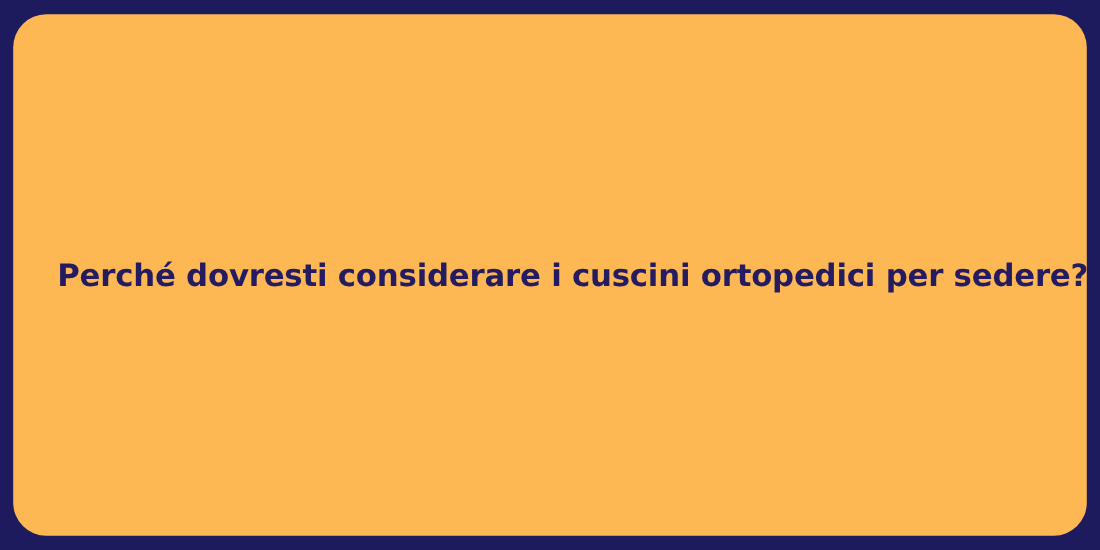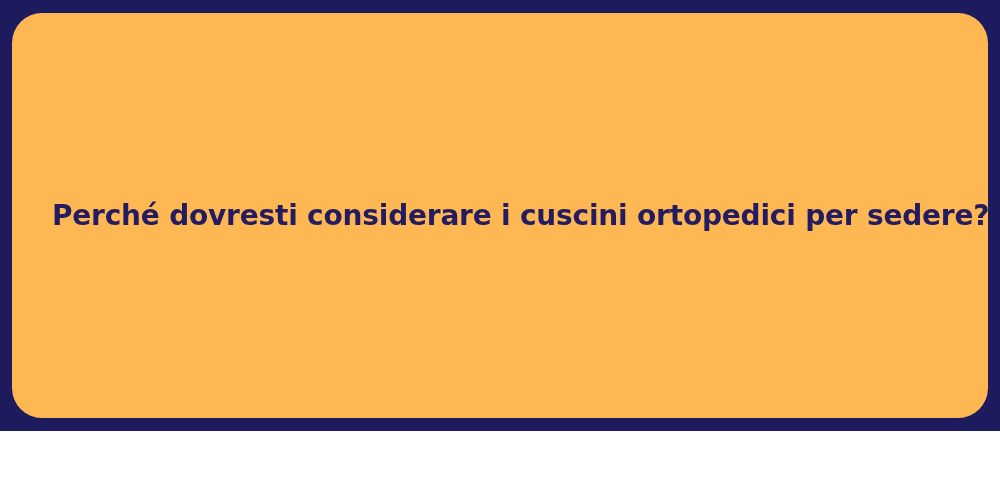--- a/index.html
+++ b/index.html
@@ -13,21 +13,21 @@
     height: 500px;
     overflow: hidden;
     font-family: "DejaVu Sans", "Liberation Sans", sans-serif;
   }
 
   
   .frame {
     position: relative;
     box-sizing: border-box;
     width: 1000px;
-    height: 431px;
+    height: 500px;
     background: #1e1a5e;
     padding: 13px 12px;
     display: block;
   }
 
   
   .card {
     position: relative;
     box-sizing: border-box;
     width: 100%;

